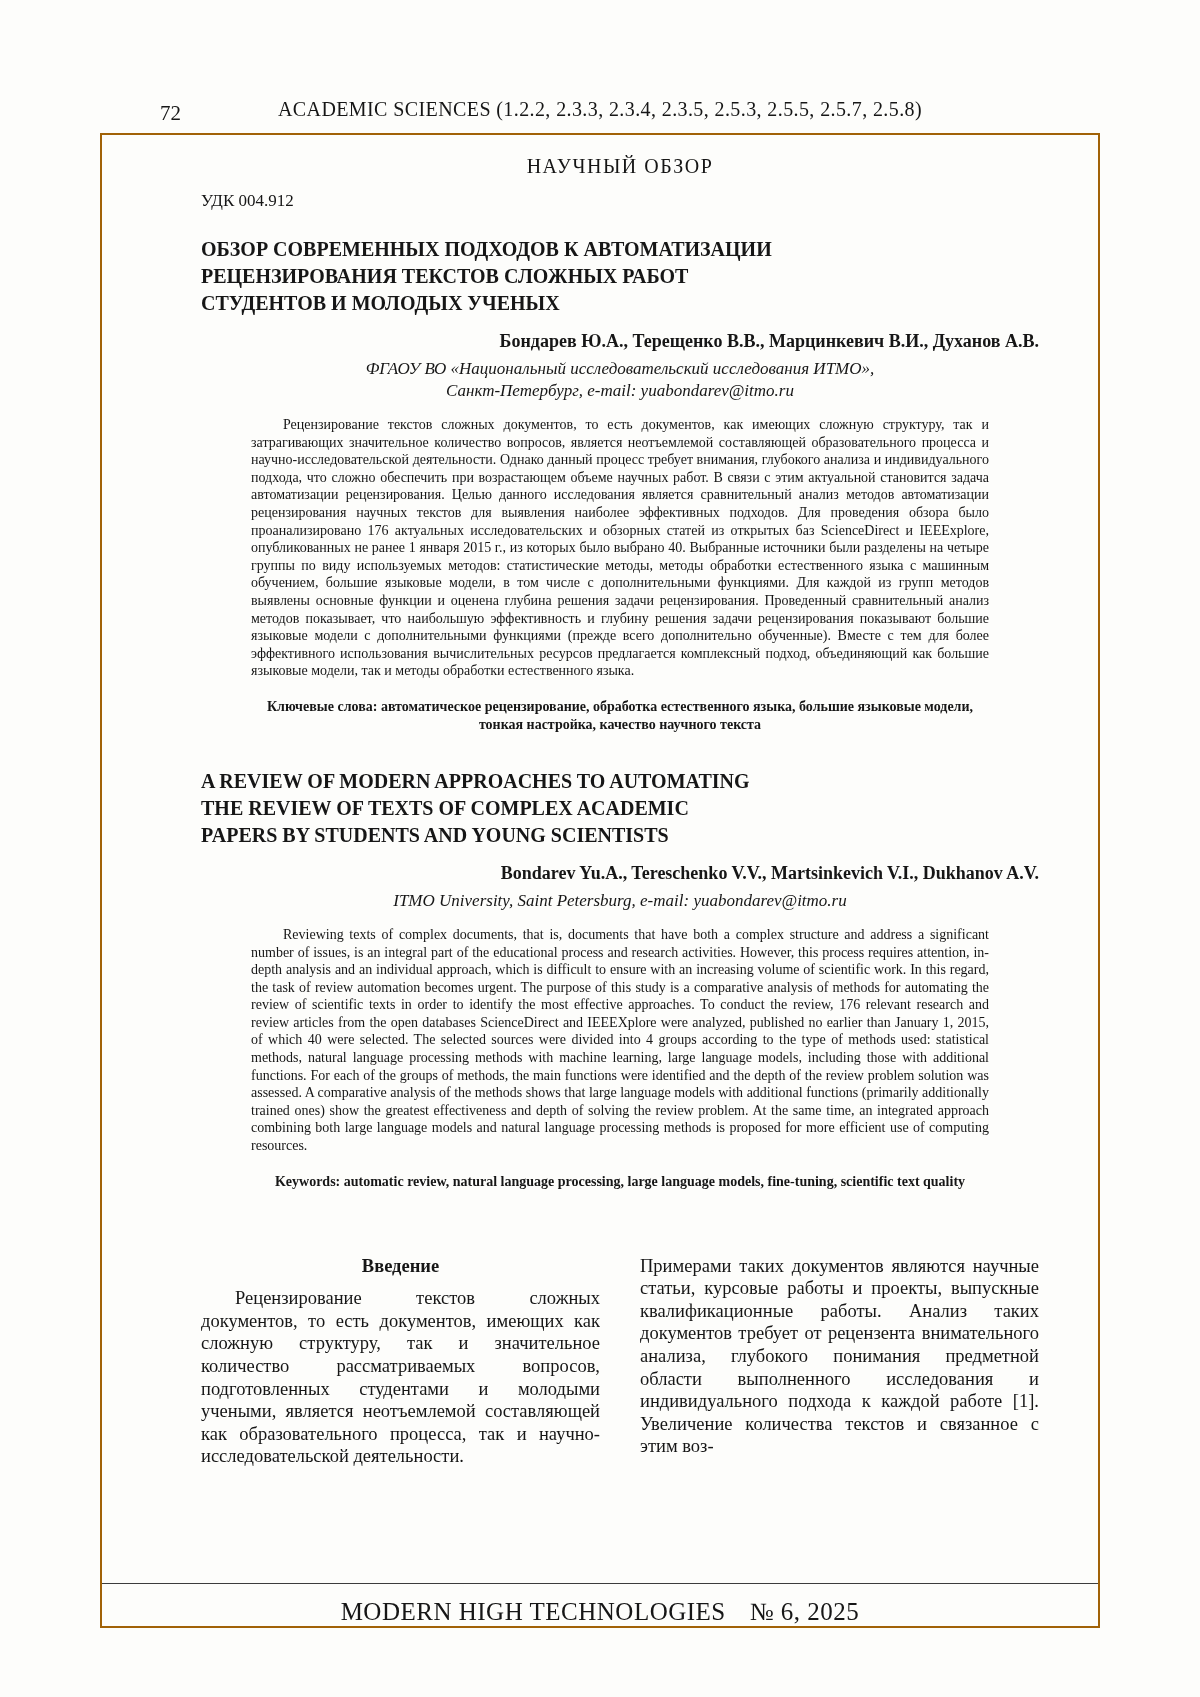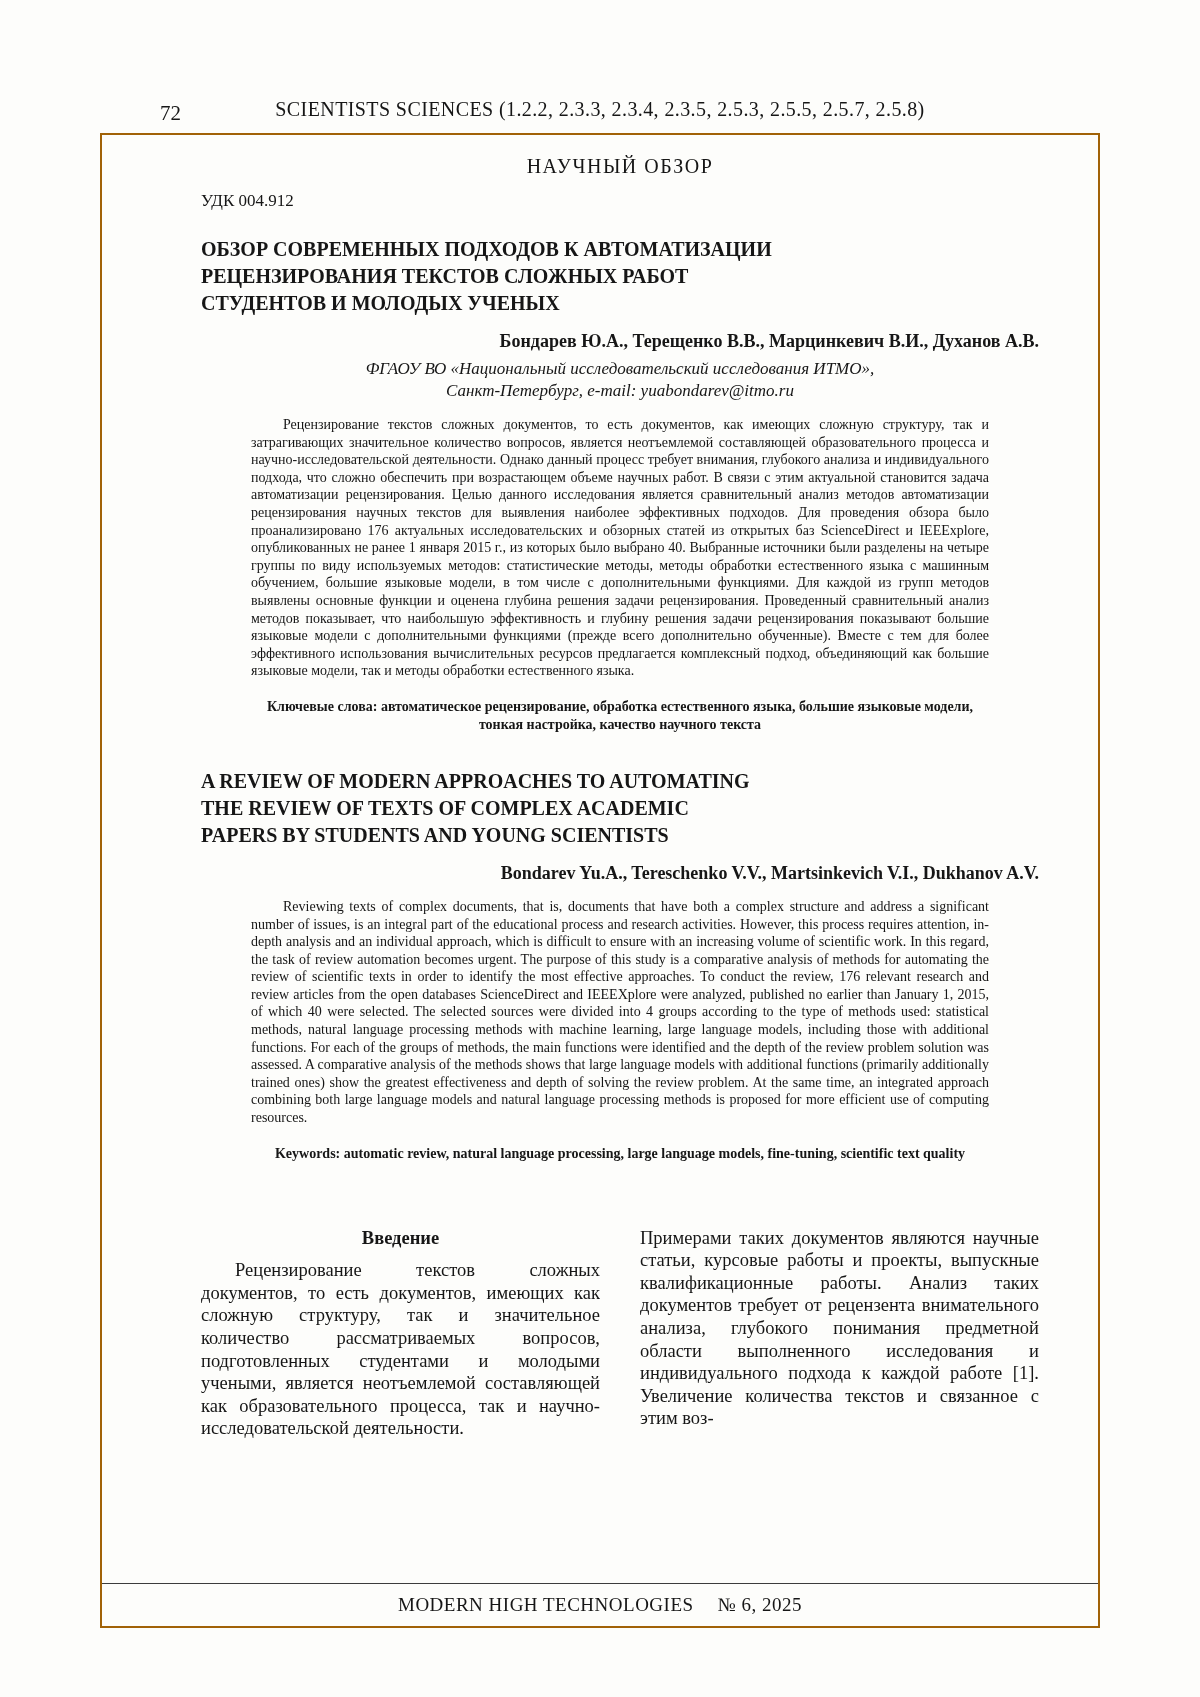--- a/index.html
+++ b/index.html
@@ -61,30 +61,30 @@
   }
   .intro-heading { text-align:center; font-weight:bold; font-size:18.5px; margin-bottom:10px; }
   .col p { hyphens:auto; }
   .col.left p { text-indent:34px; }
   .col.right p { text-indent:0; }
 
   
   .footer {
     position:absolute; left:0; right:0; bottom:0; height:43px;
     border-top:1px solid #3c3c3c;
-    display:flex; align-items:center; justify-content:center; gap:24px;
-    font-size:19px; letter-spacing:.5px;
+    display:flex; align-items:flex-end; justify-content:center; gap:24px;
+    font-size:25px; letter-spacing:.5px;
   }
 </style>
 </head>
 <body>
 
 <div class="header-row">
   <span class="page-number">72</span>
-  <span class="running-title">SCIENTISTS SCIENCES (1.2.2, 2.3.3, 2.3.4, 2.3.5, 2.5.3, 2.5.5, 2.5.7, 2.5.8)</span>
+  <span class="running-title">ACADEMIC SCIENCES (1.2.2, 2.3.3, 2.3.4, 2.3.5, 2.5.3, 2.5.5, 2.5.7, 2.5.8)</span>
 </div>
 
 <div class="frame">
   <div class="content">
 
     <div class="section-label">НАУЧНЫЙ ОБЗОР</div>
 
     <div class="meta">
       <div>УДК 004.912</div>
     </div>
@@ -96,20 +96,21 @@
     <div class="affiliation">ФГАОУ ВО «Национальный исследовательский исследования ИТМО»,
 Санкт-Петербург, e-mail: yuabondarev@itmo.ru</div>
     <p class="abstract" lang="ru">Рецензирование текстов сложных документов, то есть документов, как имеющих сложную структуру, так и затрагивающих значительное количество вопросов, является неотъемлемой составляющей образовательного процесса и научно-исследовательской деятельности. Однако данный процесс требует внимания, глубокого анализа и индивидуального подхода, что сложно обеспечить при возрастающем объеме научных работ. В связи с этим актуальной становится задача автоматизации рецензирования. Целью данного исследования является сравнительный анализ методов автоматизации рецензирования научных текстов для выявления наиболее эффективных подходов. Для проведения обзора было проанализировано 176 актуальных исследовательских и обзорных статей из открытых баз ScienceDirect и IEEExplore, опубликованных не ранее 1 января 2015 г., из которых было выбрано 40. Выбранные источники были разделены на четыре группы по виду используемых методов: статистические методы, методы обработки естественного языка с машинным обучением, большие языковые модели, в том числе с дополнительными функциями. Для каждой из групп методов выявлены основные функции и оценена глубина решения задачи рецензирования. Проведенный сравнительный анализ методов показывает, что наибольшую эффективность и глубину решения задачи рецензирования показывают большие языковые модели с дополнительными функциями (прежде всего дополнительно обученные). Вместе с тем для более эффективного использования вычислительных ресурсов предлагается комплексный подход, объединяющий как большие языковые модели, так и методы обработки естественного языка.</p>
     <div class="keywords">Ключевые слова: автоматическое рецензирование, обработка естественного языка, большие языковые модели,
 тонкая настройка, качество научного текста</div>
 
     <h1 class="article-title en">A REVIEW OF MODERN APPROACHES TO AUTOMATING
 THE REVIEW OF TEXTS OF COMPLEX ACADEMIC
 PAPERS BY STUDENTS AND YOUNG SCIENTISTS</h1>
     <div class="authors">Bondarev Yu.A., Tereschenko V.V., Martsinkevich V.I., Dukhanov A.V.</div>
+    <div class="affiliation">ITMO University, Saint Petersburg, e-mail: yuabondarev@itmo.ru</div>
     <p class="abstract" lang="en">Reviewing texts of complex documents, that is, documents that have both a complex structure and address a significant number of issues, is an integral part of the educational process and research activities. However, this process requires attention, in-depth analysis and an individual approach, which is difficult to ensure with an increasing volume of scientific work. In this regard, the task of review automation becomes urgent. The purpose of this study is a comparative analysis of methods for automating the review of scientific texts in order to identify the most effective approaches. To conduct the review, 176 relevant research and review articles from the open databases ScienceDirect and IEEEXplore were analyzed, published no earlier than January 1, 2015, of which 40 were selected. The selected sources were divided into 4 groups according to the type of methods used: statistical methods, natural language processing methods with machine learning, large language models, including those with additional functions. For each of the groups of methods, the main functions were identified and the depth of the review problem solution was assessed. A comparative analysis of the methods shows that large language models with additional functions (primarily additionally trained ones) show the greatest effectiveness and depth of solving the review problem. At the same time, an integrated approach combining both large language models and natural language processing methods is proposed for more efficient use of computing resources.</p>
     <div class="keywords">Keywords: automatic review, natural language processing, large language models, fine-tuning, scientific text quality</div>
 
     <div class="columns">
       <div class="col left">
         <h2 class="intro-heading">Введение</h2>
         <p lang="ru">Рецензирование текстов сложных документов, то есть документов, имеющих как сложную структуру, так и значительное количество рассматриваемых вопросов, подготовленных студентами и молодыми учеными, является неотъемлемой составляющей как образовательного процесса, так и научно-исследовательской деятельности.</p>
       </div>
       <div class="col right">
         <p lang="ru">Примерами таких документов являются научные статьи, курсовые работы и проекты, выпускные квалификационные работы. Анализ таких документов требует от рецензента внимательного анализа, глубокого понимания предметной области выполненного исследования и индивидуального подхода к каждой работе [1]. Увеличение количества текстов и связанное с этим воз-</p>

